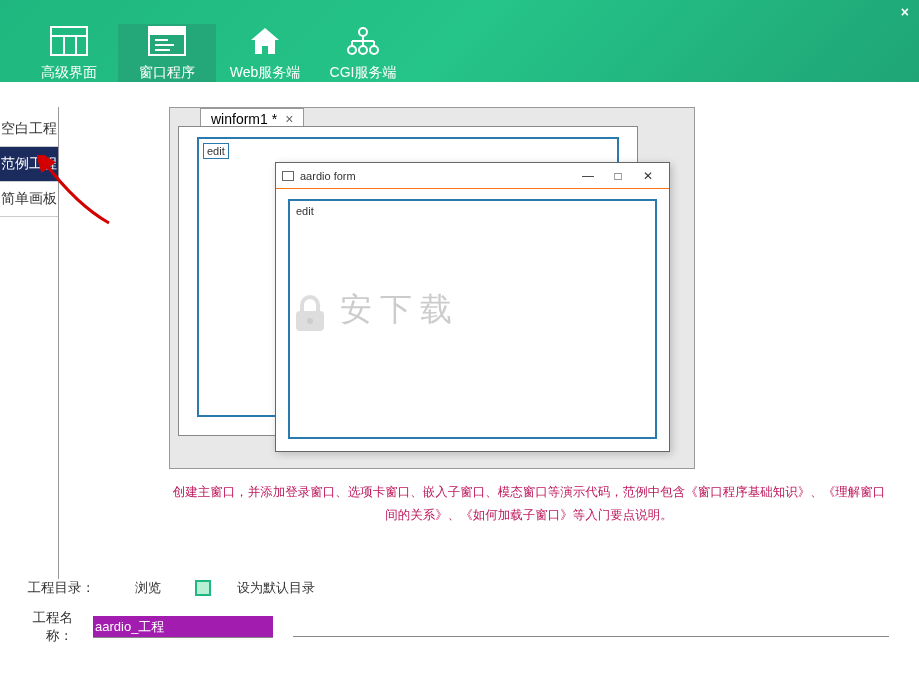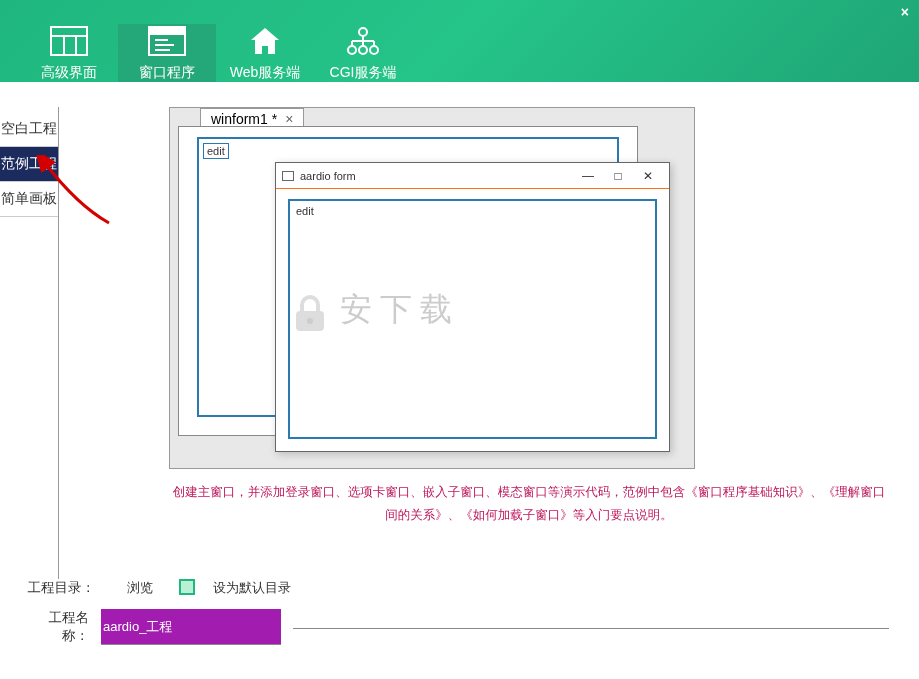--- a/index.html
+++ b/index.html
@@ -205,22 +205,23 @@
   position: absolute;
   top: 48px;
   left: -22px;
   pointer-events: none;
 }
 .footer {
   padding: 0 30px 0 25px;
 }
 .field-row {
   display: flex;
+  align-items: center;
   margin-bottom: 12px;
-  gap: 12px;
+  gap: 20px;
 }
 .field-label {
   width: 70px;
   font-size: 13.5px;
   color: #333;
   text-align: right;
 }
 .field-input {
   flex: 0 0 680px;
   border: none;

